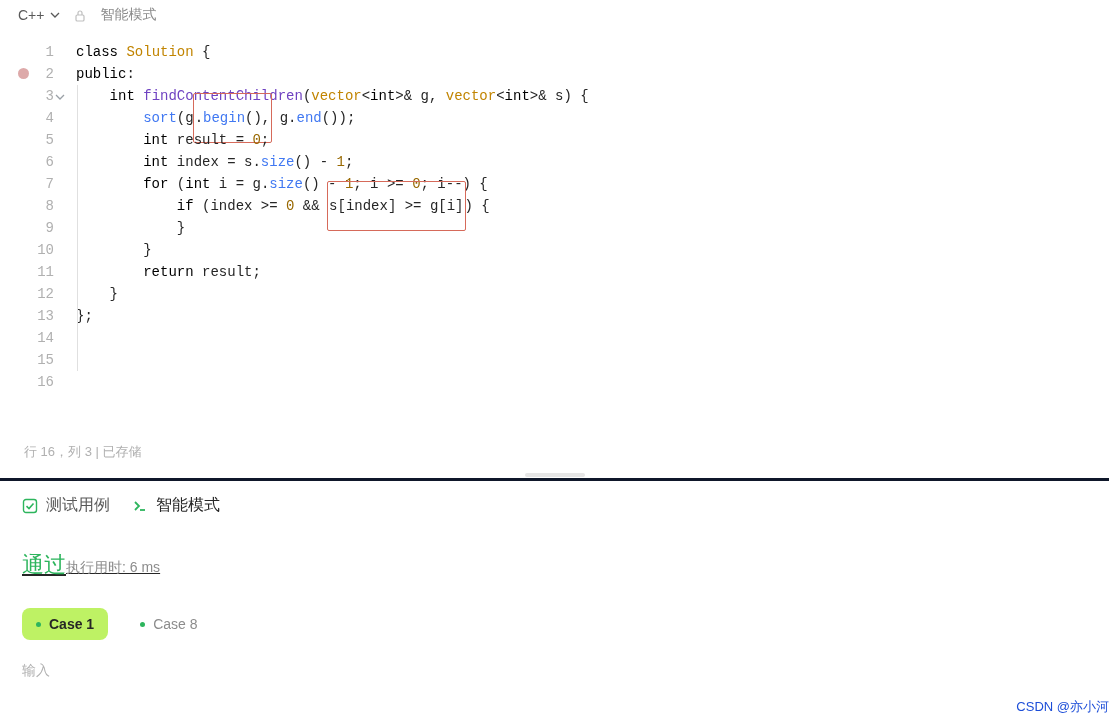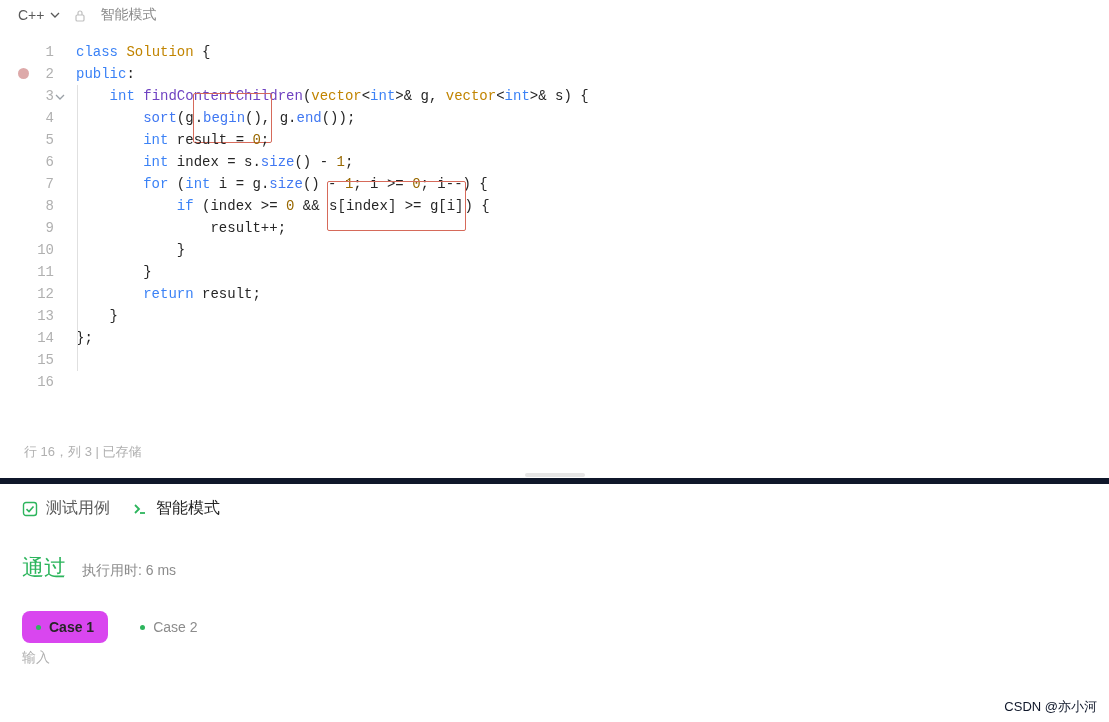--- a/index.html
+++ b/index.html
@@ -69,21 +69,21 @@
     right: -4px;
     top: 3px;
     width: 14px; height: 14px;
     color: #9aa0a6;
     cursor: pointer;
   }
   .code {
     padding-left: 14px;
   }
   .code .cl { white-space: pre; height:22px; }
-  .tok-kw   { color: #3b82f6; text-align: center; }   
+  .tok-kw   { color: #000000; text-align: center; }   
   .tok-type { color: #c18401; }   
   .tok-fn   { color: #6f42c1; }   
   .tok-call { color: #4078f2; }   
   .tok-num  { color: #986801; }
   .hl-box   { border: 1px solid #d66a5a; border-radius: 2px; padding: 16px 1px; margin: 0 -1px; }
   .indent-guide {
     position: absolute;
     left: 77px;
     top: 54px;
     bottom: 0;
@@ -106,21 +106,21 @@
   }
   .divider-knob::after {
     content: "";
     width: 60px; height: 4px;
     border-radius: 3px;
     background: #e6e6e6;
   }
 
   
   .panel {
-    border-top: 6px solid #0f172a;
+    border-top: 3px solid #0f172a;
     padding: 10px 22px 0;
     background: #fff;
   }
   .panel-tabs {
     display: flex;
     align-items: center;
     gap: 22px;
     font-size: 16px;
     color: #595959;
   }
@@ -135,22 +135,22 @@
   .check-icon, .prompt-icon {
     width: 16px; height: 16px;
     display: inline-flex;
   }
   .check-icon { color: #2db55d; }
   .prompt-icon { color: #2db55d; }
 
   .result-row {
     display: flex;
     align-items: baseline;
-    gap: 16px;
     margin-top: 30px;
+    text-decoration: underline;
   }
   .pass {
     color: #2db55d;
     font-size: 22px;
     font-weight: 400;
   }
   .runtime {
     color: #8c8c8c;
     font-size: 14px;
   }
@@ -163,40 +163,40 @@
   .case-tab {
     display: flex;
     align-items: center;
     gap: 8px;
     padding: 8px 14px;
     border-radius: 8px;
     cursor: pointer;
     color: #8c8c8c;
   }
   .case-tab.active {
-    background: #d946ef;
+    background: #bef264;
     color: #262626;
     font-weight: 600;
   }
   .dot {
     width: 5px; height: 5px;
     border-radius: 50%;
     background: #2db55d;
     display: inline-block;
   }
   .input-label {
-    margin-top: 6px;
+    margin-top: 22px;
     color: #b0b0b0;
     font-size: 14px;
   }
   .watermark {
     position: fixed;
-    right: 12px;
+    right: 0;
     bottom: 6px;
-    color: #0f172a;
+    color: #1d4ed8;
     font-size: 13px;
   }
 </style>
 </head>
 <body>
 
 <div class="toolbar">
   <div class="lang-sel">
     <span>C++</span>
     <span class="chevron">
@@ -238,21 +238,20 @@
   </div>
   <div class="code">
     <div class="cl"><span class="tok-kw">class</span> <span class="tok-type">Solution</span> {</div>
     <div class="cl"><span class="tok-kw">public</span>:</div>
     <div class="cl">    <span class="tok-kw">int</span> <span class="tok-fn">findContentChildren</span>(<span class="tok-type">vector</span>&lt;<span class="tok-kw">int</span>&gt;&amp; g, <span class="tok-type">vector</span>&lt;<span class="tok-kw">int</span>&gt;&amp; s) {</div>
     <div class="cl">        <span class="tok-call">sort</span>(g<span class="hl-box">.<span class="tok-call">begin</span>(),</span> g.<span class="tok-call">end</span>());</div>
     <div class="cl">        <span class="tok-kw">int</span> result = <span class="tok-num">0</span>;</div>
     <div class="cl">        <span class="tok-kw">int</span> index = s.<span class="tok-call">size</span>() - <span class="tok-num">1</span>;</div>
     <div class="cl">        <span class="tok-kw">for</span> (<span class="tok-kw">int</span> i = g.<span class="tok-call">size</span>() - <span class="tok-num">1</span>; i &gt;= <span class="tok-num">0</span>; i--) {</div>
     <div class="cl">            <span class="tok-kw">if</span> (index &gt;= <span class="tok-num">0</span> &amp;&amp; <span class="hl-box">s[index] &gt;= g[i]</span>) {</div>
-    <div class="cl">                result++;</div>
     <div class="cl">            }</div>
     <div class="cl">        }</div>
     <div class="cl">        <span class="tok-kw">return</span> result;</div>
     <div class="cl">    }</div>
     <div class="cl">};</div>
   </div>
 </div>
 
 <div class="status-line">行 16，列 3  |  已存储</div>
 <div class="divider-knob"></div>
@@ -284,20 +283,20 @@
     <span class="runtime">执行用时: 6 ms</span>
   </div>
 
   <div class="case-tabs">
     <div class="case-tab active">
       <span class="dot"></span>
       <span>Case 1</span>
     </div>
     <div class="case-tab">
       <span class="dot"></span>
-      <span>Case 2</span>
+      <span>Case 8</span>
     </div>
   </div>
 
   <div class="input-label">输入</div>
 </div>
 
 <div class="watermark">CSDN @亦小河</div>
 
 </body></html>

